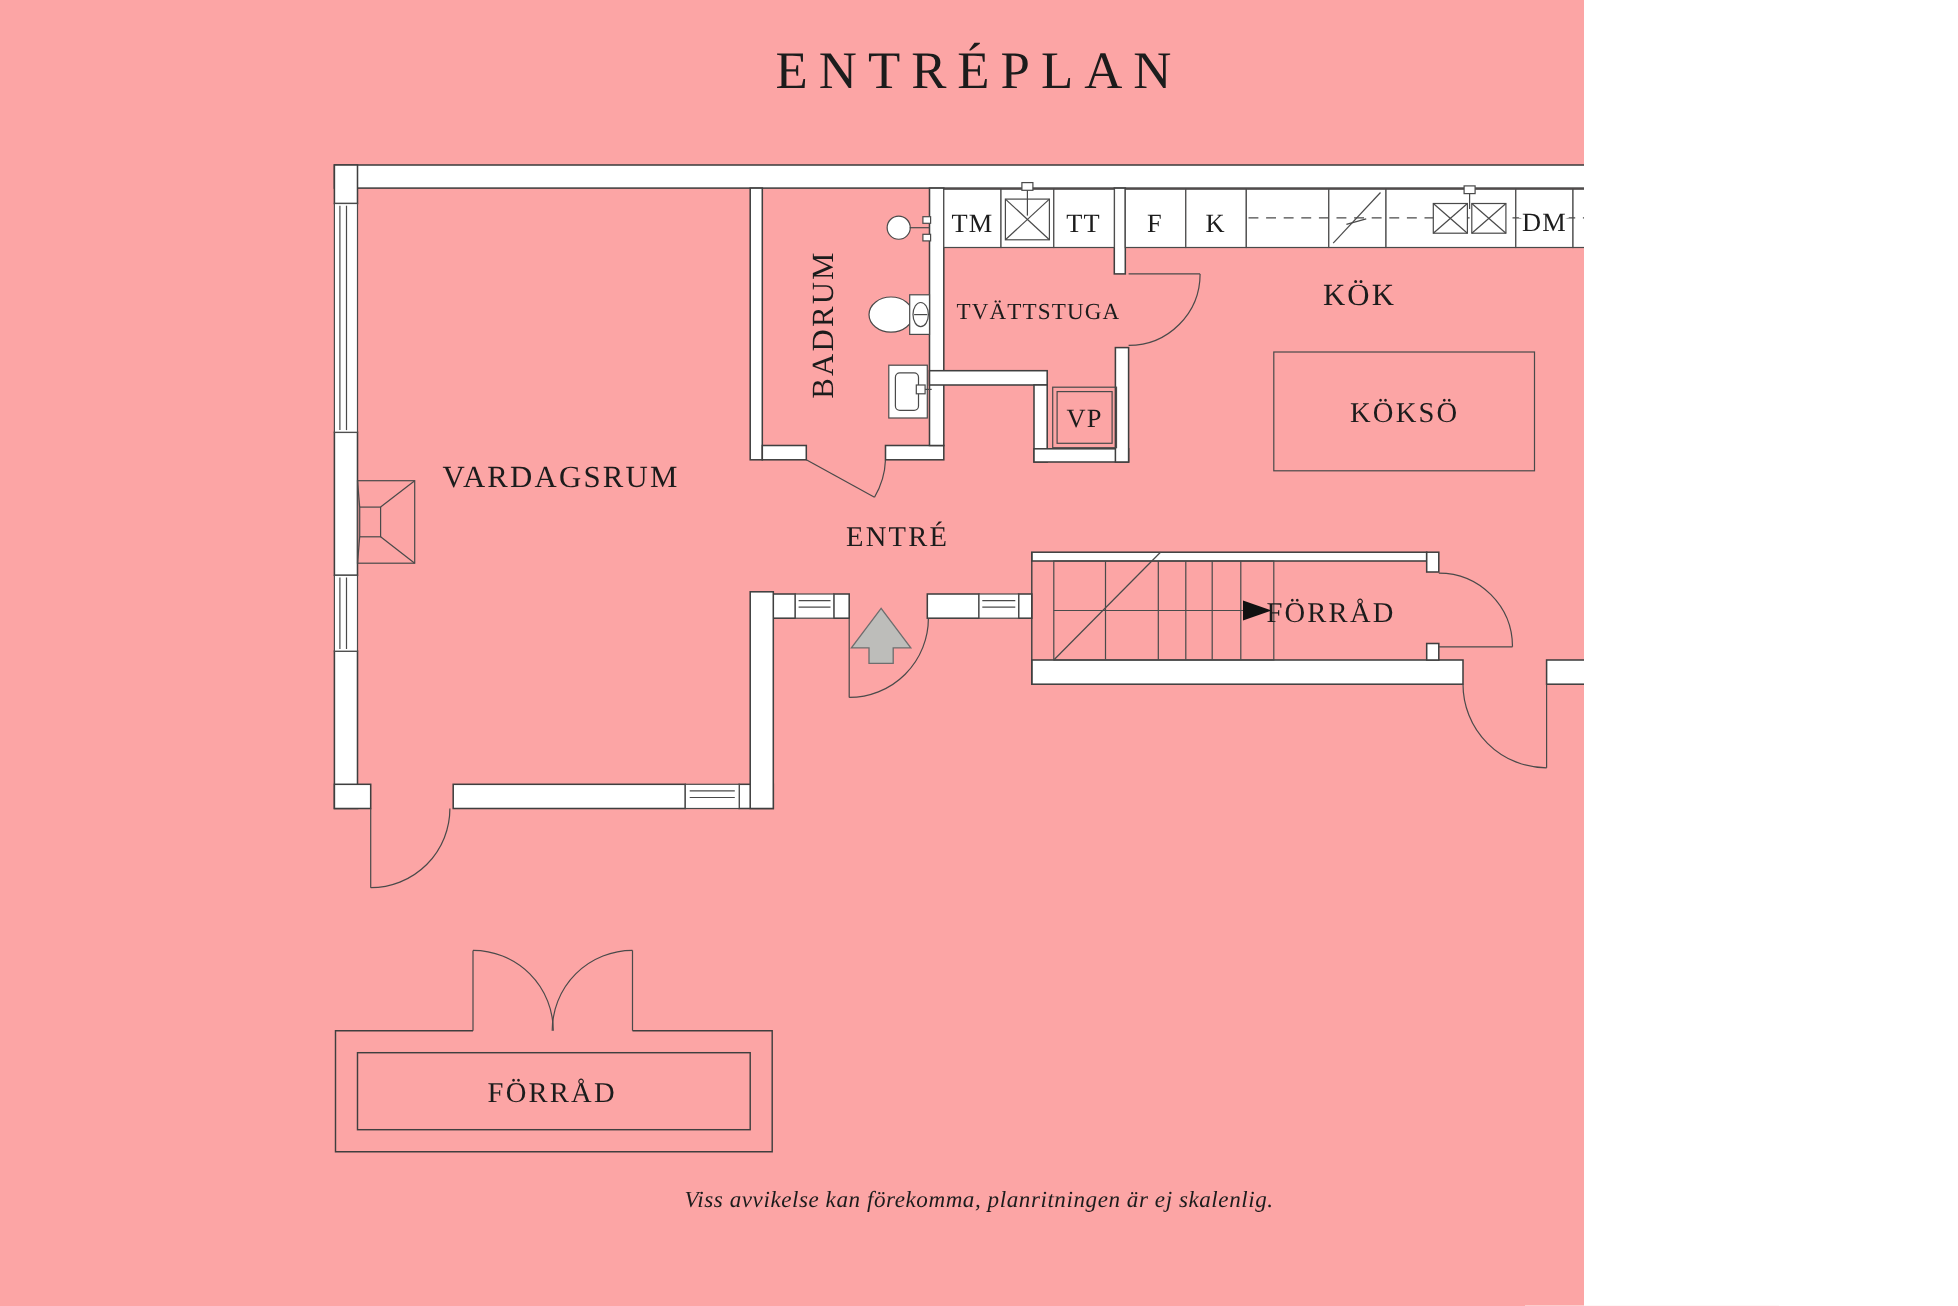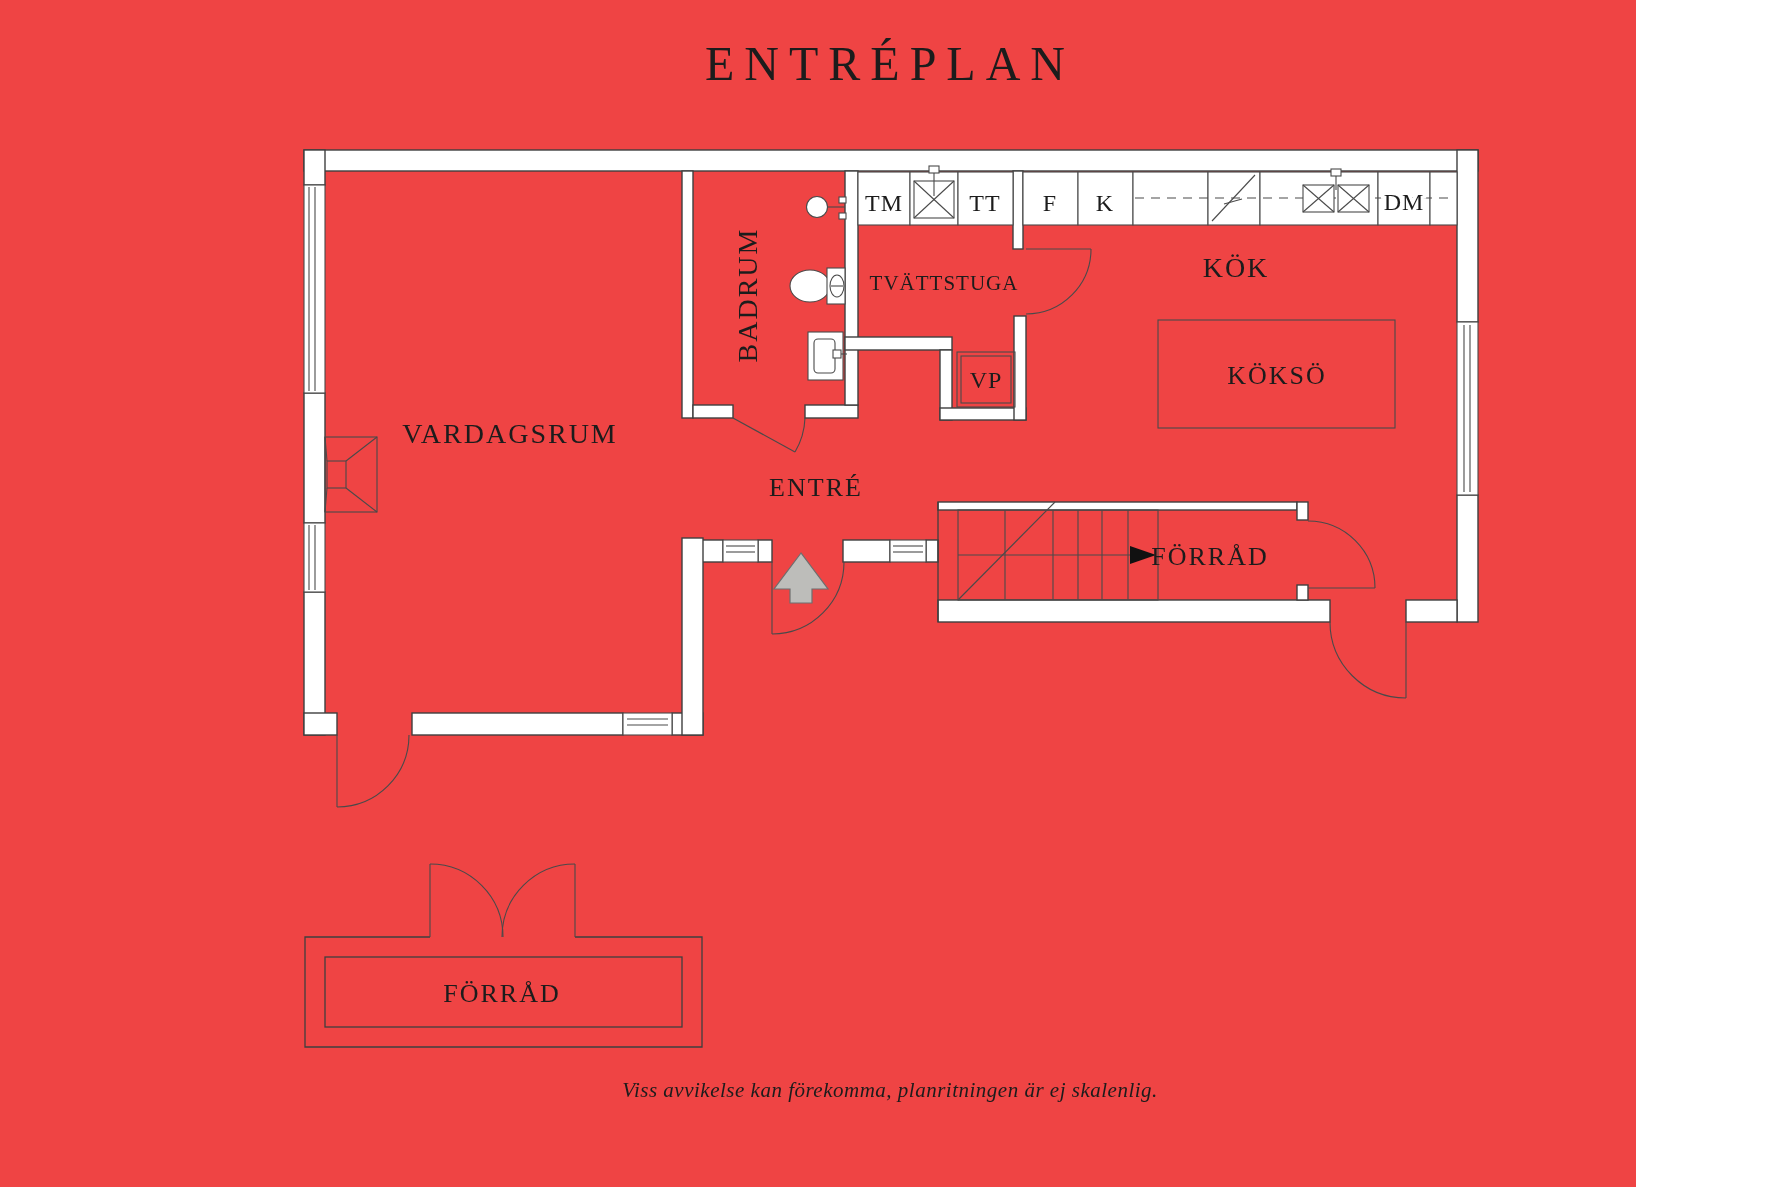--- a/index.html
+++ b/index.html
@@ -1,16 +1,16 @@
 <!DOCTYPE html>
 <html><head>
 <meta charset="utf-8">
 <style>
   html,body{margin:0;padding:0;background:#ffffff;}
-  .page{width:1636px;height:1187px;position:relative;background:#ef4444;overflow:hidden;}
+  .page{width:1440px;height:1187px;position:relative;background:#fca5a5;overflow:hidden;}
   svg{display:block;}
   text{fill:#1c1c1c;font-family:"Liberation Serif","DejaVu Serif",serif;}
   .title{font-size:48px;letter-spacing:10px;}
   .room{font-size:28px;letter-spacing:2px;}
   .room-md{font-size:26px;letter-spacing:2px;}
   .room-sm{font-size:21px;letter-spacing:1px;}
   .code{font-size:24px;letter-spacing:1px;}
   .halo{paint-order:stroke;stroke:#ffffff;stroke-width:7px;}
   .footer{font-size:21px;font-style:italic;letter-spacing:0.5px;}
   .wall{fill:#ffffff;stroke:#3f3f3f;stroke-width:1.4;}

